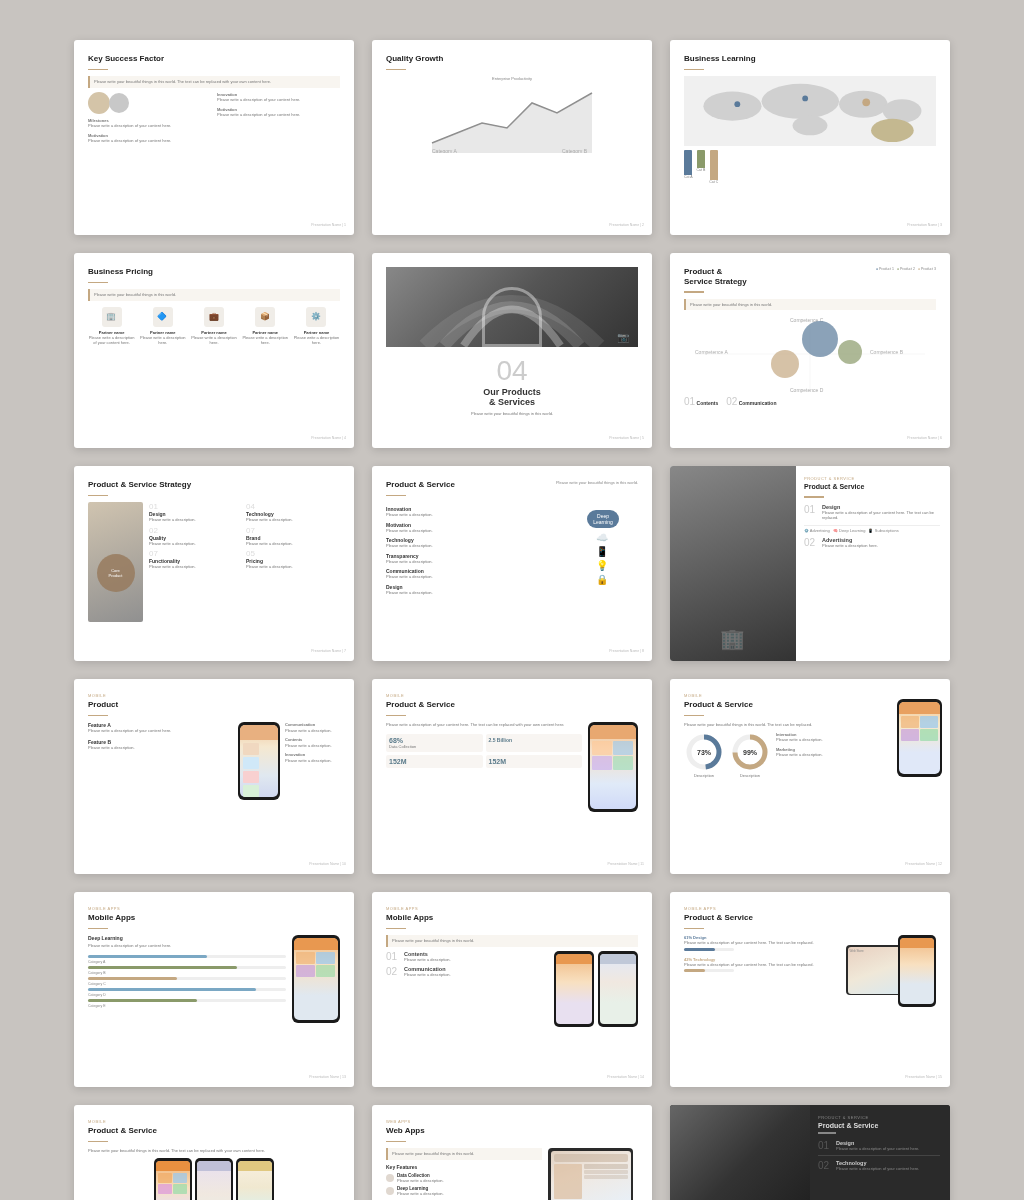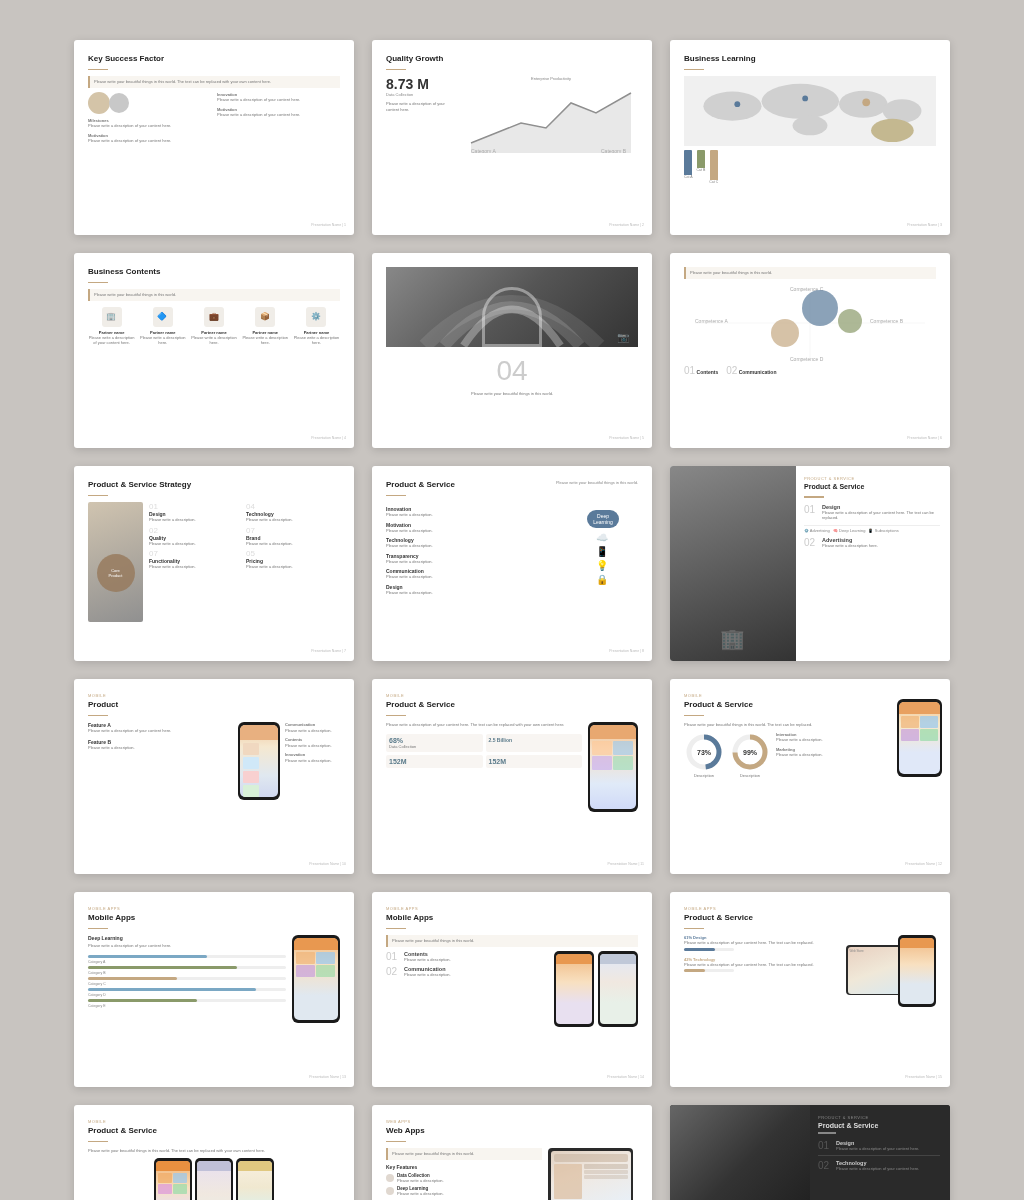--- a/index.html
+++ b/index.html
@@ -239,25 +239,20 @@
         </div>
       </div>
     </div>
     <div style="position:absolute;bottom:8px;right:8px;font-size:3.5px;color:#bbb;">Presentation Name | 1</div>
   </div>
 
   <div class="slide slide-2">
     <div class="slide-title">Quality Growth</div>
     <div class="underline-accent"></div>
     <div style="display:flex;gap:8px;margin-top:4px;">
-      <div style="flex:0 0 70px;">
-        <div class="big-number">8.73 M</div>
-        <div style="font-size:4px;color:#888;">Data Collection</div>
-        <div class="small-text" style="margin-top:4px;">Please write a description of your content here.</div>
-      </div>
       <div style="flex:1;position:relative;">
         <div style="font-size:4px;color:#888;text-align:center;margin-bottom:2px;">Enterprise Productivity</div>
         <svg width="100%" height="70" viewBox="0 0 160 70">
           <polyline points="0,60 25,50 50,40 75,45 100,20 125,30 160,10" fill="none" stroke="#8a8a8a" stroke-width="1.5"></polyline>
           <polygon points="0,60 25,50 50,40 75,45 100,20 125,30 160,10 160,70 0,70" fill="rgba(180,180,180,0.3)"></polygon>
           <text x="0" y="70" font-size="5" fill="#aaa">Category A</text>
           <text x="130" y="70" font-size="5" fill="#aaa">Category B</text>
         </svg>
       </div>
     </div>
@@ -293,21 +288,21 @@
       </div>
       <div style="display:flex;flex-direction:column;align-items:center;">
         <div style="width:8px;height:30px;background:#c4a882;border-radius:1px 1px 0 0;"></div>
         <div style="font-size:3.5px;color:#888;">Cat C</div>
       </div>
     </div>
     <div style="position:absolute;bottom:8px;right:8px;font-size:3.5px;color:#bbb;">Presentation Name | 3</div>
   </div>
 
   <div class="slide slide-4">
-    <div class="slide-title">Business Contents</div>
+    <div class="slide-title">Business Pricing</div>
     <div class="underline-accent"></div>
     <div class="quote-box">
       <span class="small-text">Please write your beautiful things in this world.</span>
     </div>
     <div class="partner-row">
       <div class="partner-item">
         <div class="partner-icon">
           <span style="font-size:8px;">🏢</span>
         </div>
         <div style="font-size:4px;font-weight:600;">Partner name</div>
@@ -350,25 +345,37 @@
       <div class="arch-inner"></div>
 
       <svg width="100%" height="80" viewBox="0 0 260 80" style="position:absolute;top:0;left:0;">
         <path d="M80,80 Q130,5 180,80" fill="none" stroke="rgba(255,255,255,0.3)" stroke-width="8"></path>
         <path d="M60,80 Q130,0 200,80" fill="none" stroke="rgba(255,255,255,0.15)" stroke-width="12"></path>
         <path d="M40,80 Q130,-10 220,80" fill="none" stroke="rgba(255,255,255,0.1)" stroke-width="15"></path>
       </svg>
       <div style="position:absolute;bottom:4px;right:8px;font-size:10px;color:rgba(255,255,255,0.5);">📷</div>
     </div>
     <div class="num-big">04</div>
+    <div class="products-title">Our Products<br>&amp; Services</div>
     <div class="small-text" style="text-align:center;margin-top:4px;">Please write your beautiful things in this world.</div>
     <div style="position:absolute;bottom:8px;right:8px;font-size:3.5px;color:#bbb;">Presentation Name | 5</div>
   </div>
 
   <div class="slide slide-6">
+    <div style="display:flex;justify-content:space-between;align-items:flex-start;">
+      <div>
+        <div class="slide-title">Product &amp;<br>Service Strategy</div>
+        <div class="underline-accent"></div>
+      </div>
+      <div style="font-size:3.5px;color:#888;text-align:right;max-width:80px;">
+        <span style="color:#5a7a9a;">●</span> Product 1 &nbsp;
+        <span style="color:#8a9a6a;">●</span> Product 2 &nbsp;
+        <span style="color:#c4a882;">●</span> Product 3
+      </div>
+    </div>
     <div class="quote-box">
       <span class="small-text">Please write your beautiful things in this world.</span>
     </div>
     <div style="position:relative;height:80px;margin-top:2px;">
       <svg width="100%" height="80" viewBox="0 0 240 80">
 
         <text x="5" y="40" font-size="5" fill="#aaa">Competence A</text>
         <text x="180" y="40" font-size="5" fill="#aaa">Competence B</text>
         <text x="100" y="8" font-size="5" fill="#aaa">Competence C</text>
         <text x="100" y="78" font-size="5" fill="#aaa">Competence D</text>

